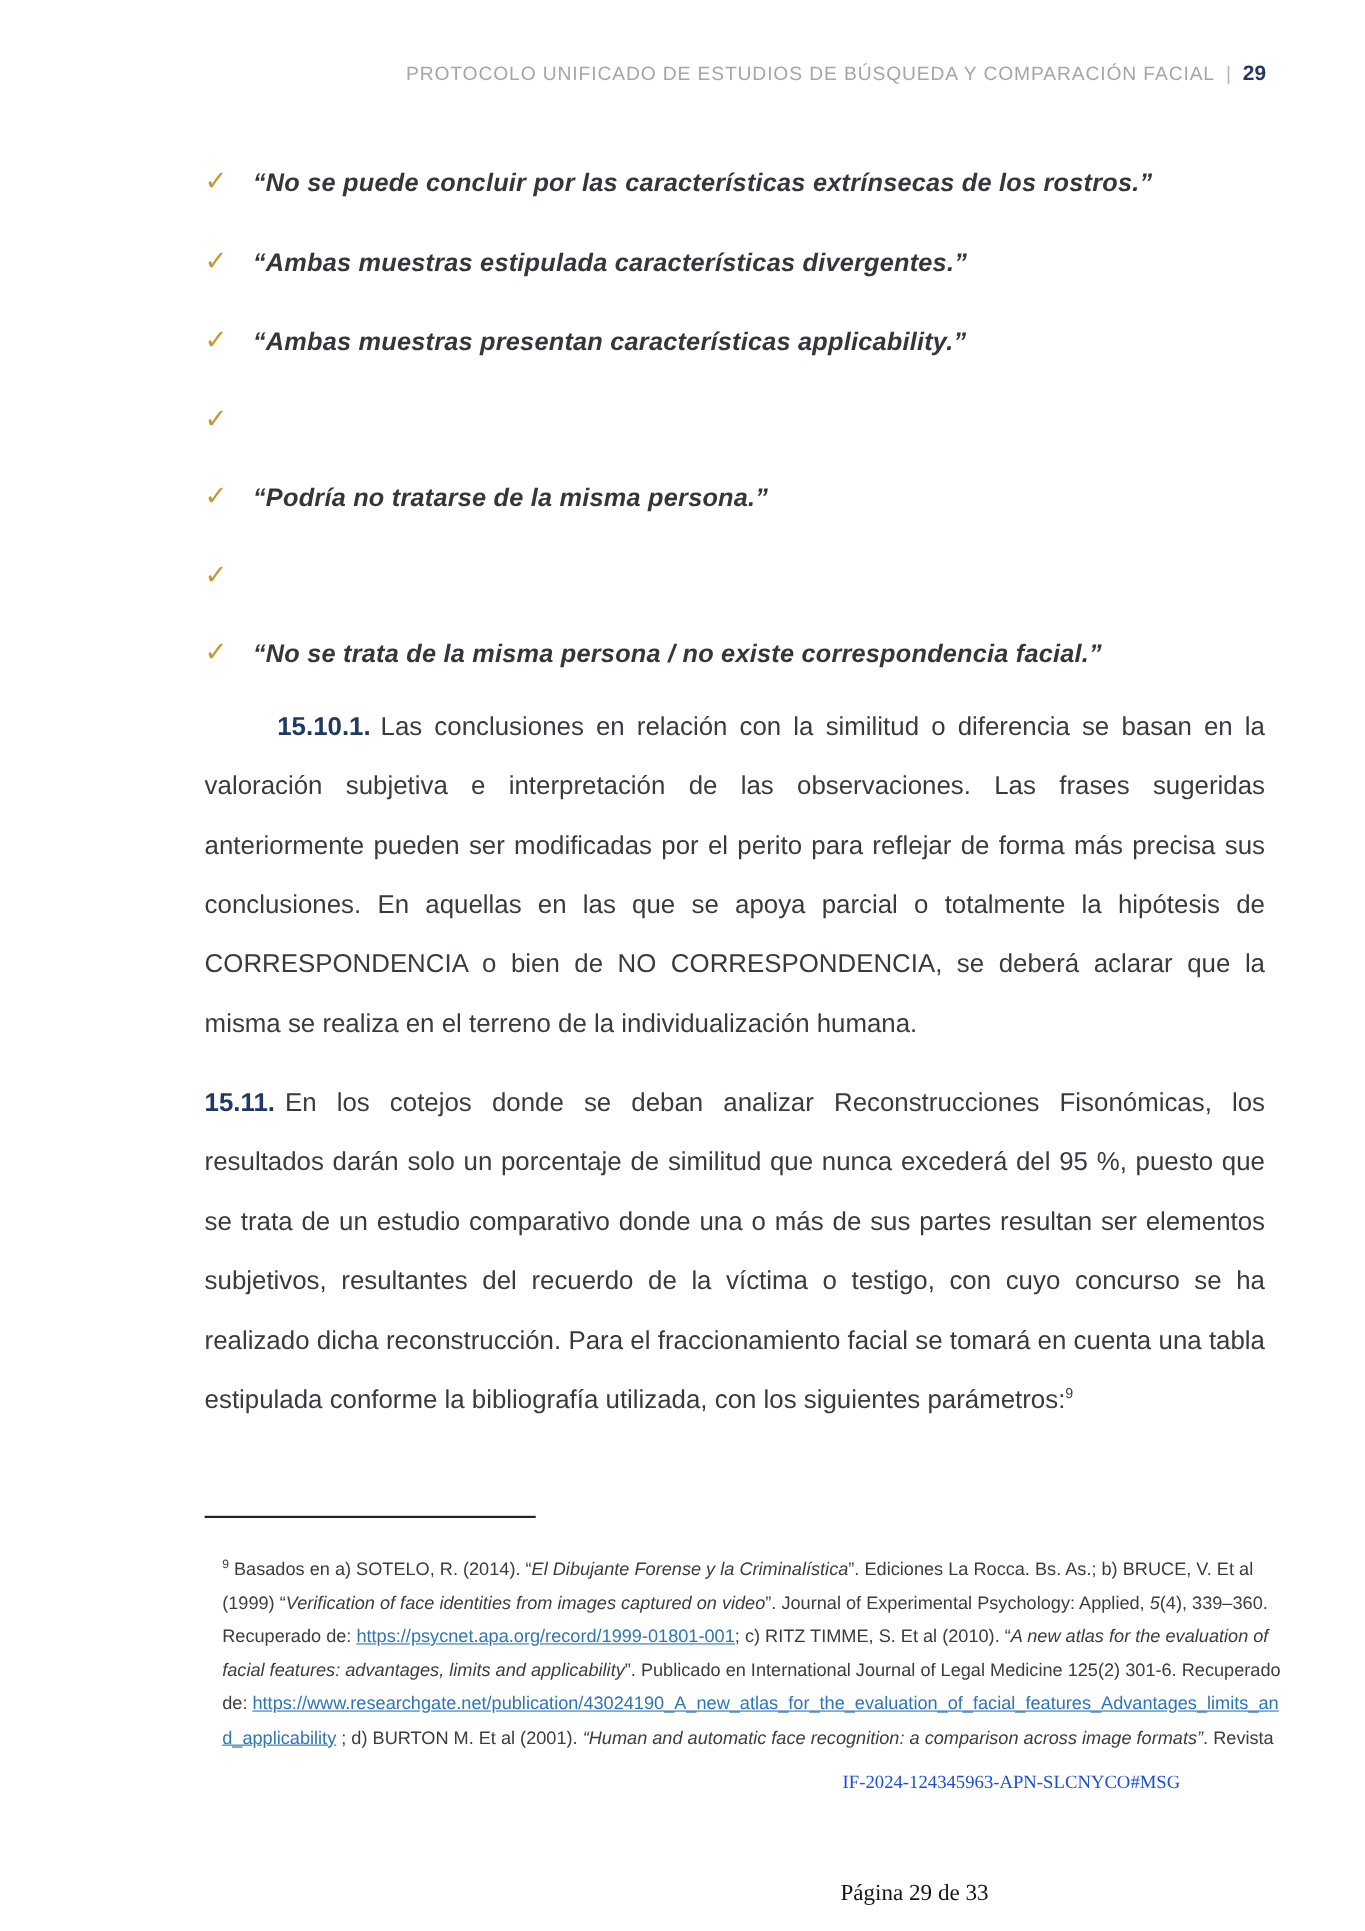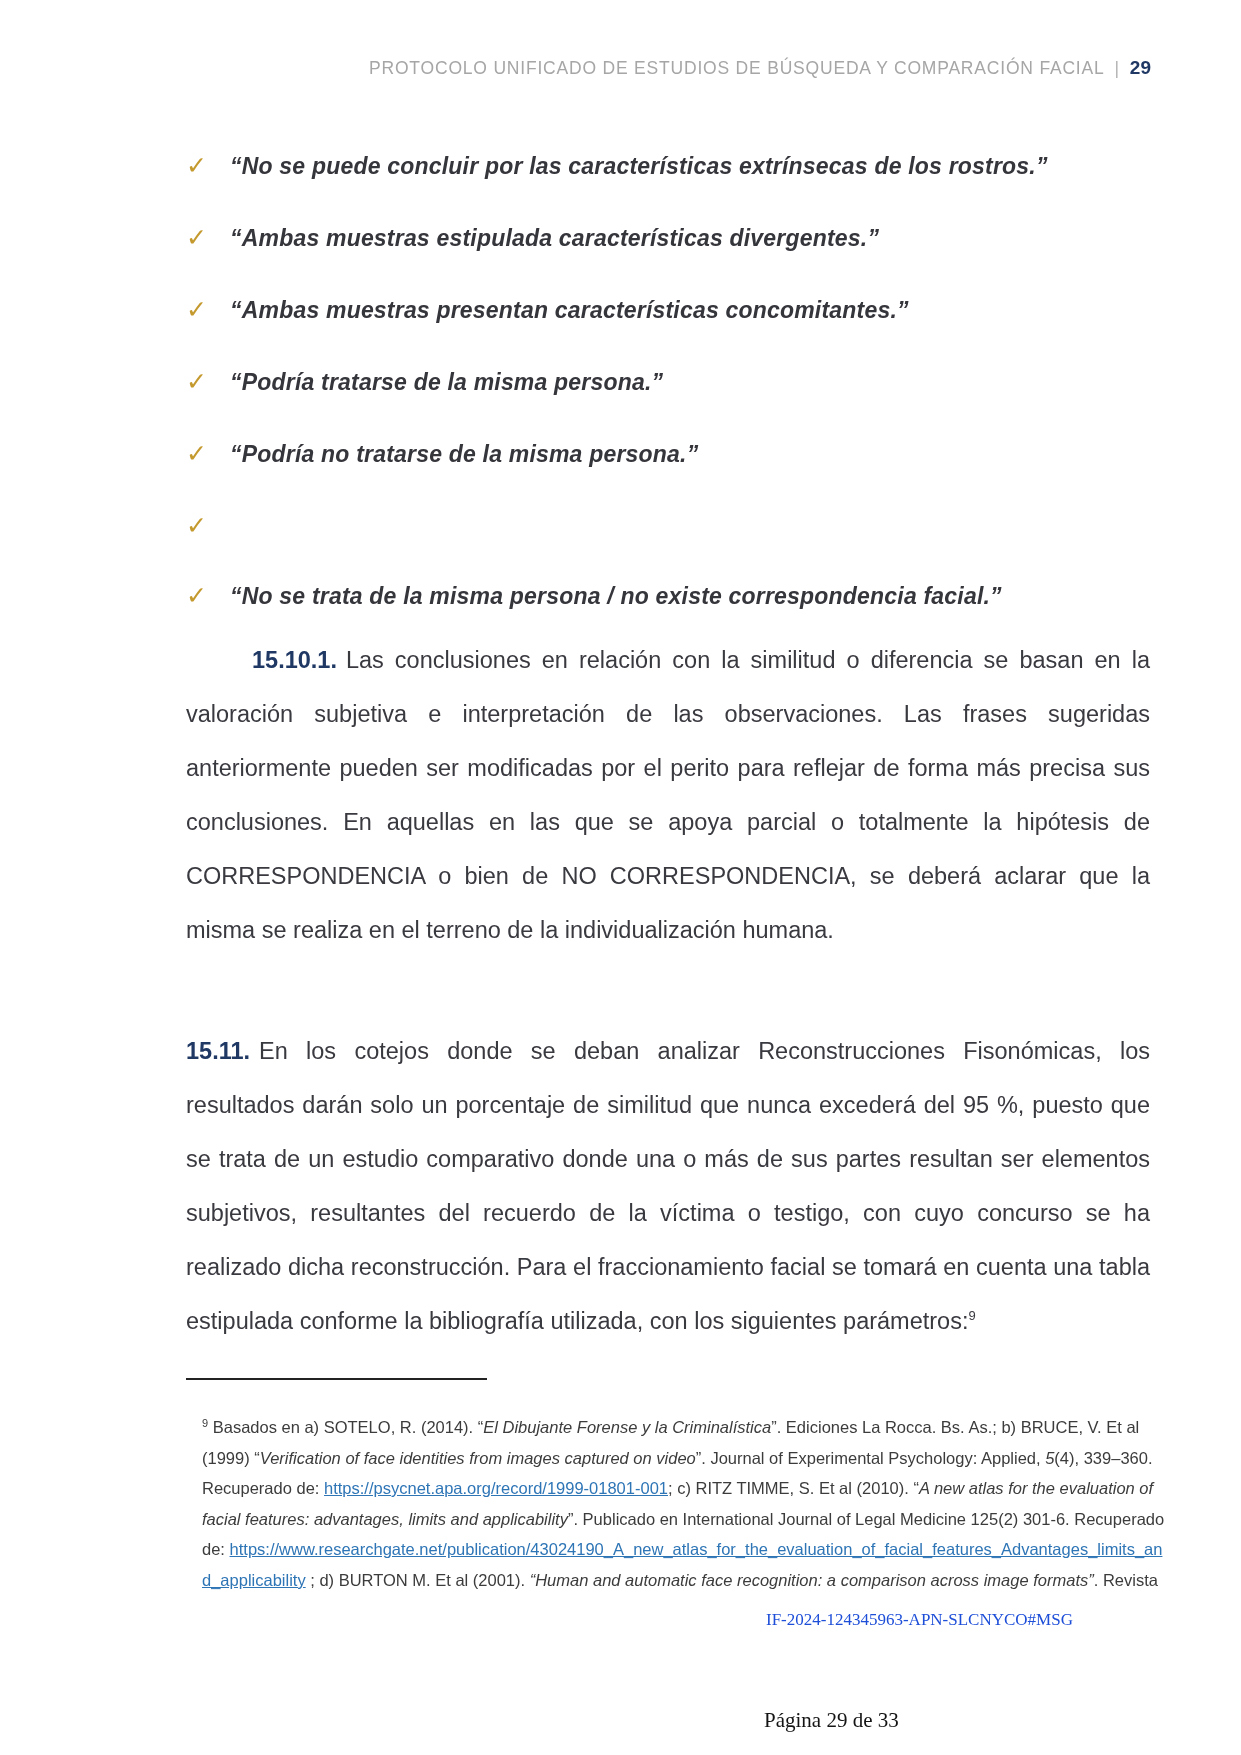--- a/index.html
+++ b/index.html
@@ -64,21 +64,21 @@
     position: absolute;
     left: 186px;
     width: 964px;
     margin: 0;
     font-size: 23.5px;
     line-height: 54px;
     text-align: justify;
     color: #393940;
   }
   .para-1 { top: 633px; text-indent: 66px; }
-  .para-2 { top: 1024px; }
+  .para-2 { top: 975px; }
   .pnum { color: #1f3864; font-weight: bold; margin-right: 9px; }
   .fnref {
     font-size: 13px;
     vertical-align: super;
     line-height: 0;
     color: #393940;
   }
 
   
   .fn-rule {
@@ -143,25 +143,24 @@
     <li>
       <span class="check">✓</span>
       <span class="quote">“No se puede concluir por las características extrínsecas de los rostros.”</span>
     </li>
     <li>
       <span class="check">✓</span>
       <span class="quote">“Ambas muestras estipulada características divergentes.”</span>
     </li>
     <li>
       <span class="check">✓</span>
-      <span class="quote">“Ambas muestras presentan características concomitantes.”</span>
+      <span class="quote">“Ambas muestras presentan características applicability.”</span>
     </li>
     <li>
       <span class="check">✓</span>
-      <span class="quote">“Podría tratarse de la misma persona.”</span>
     </li>
     <li>
       <span class="check">✓</span>
       <span class="quote">“Podría no tratarse de la misma persona.”</span>
     </li>
     <li>
       <span class="check">✓</span>
     </li>
     <li>
       <span class="check">✓</span>

